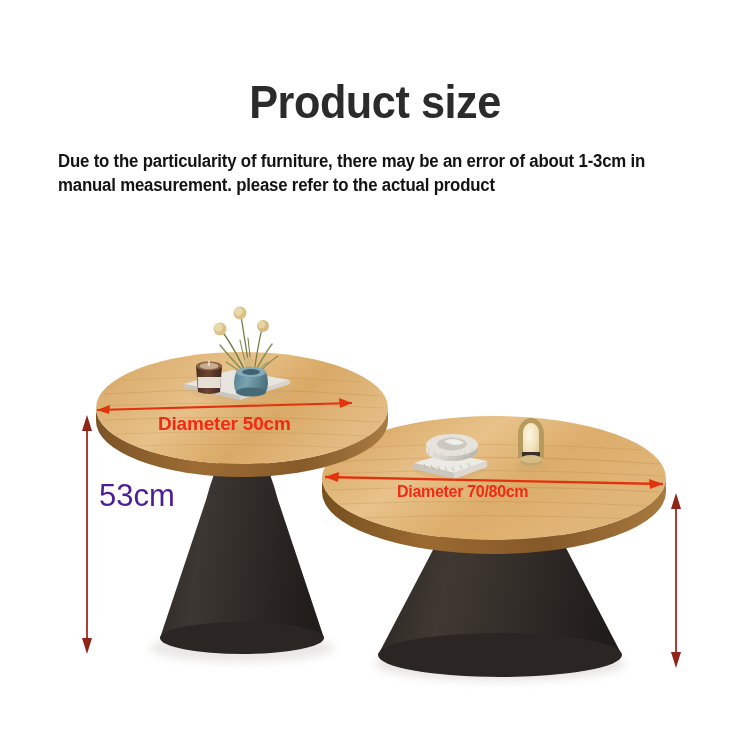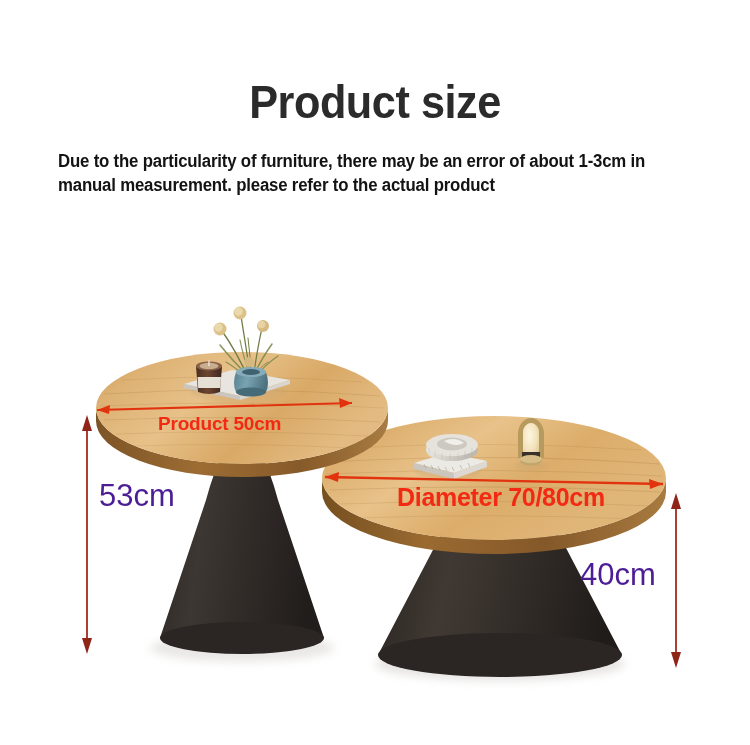--- a/index.html
+++ b/index.html
@@ -68,21 +68,21 @@
   }
   #label-small-diameter {
     left: 158px;
     top: 413px;
     font-size: 19px;
     letter-spacing: -0.2px;
   }
   #label-large-diameter {
     left: 397px;
     top: 483px;
-    font-size: 25px;
+    font-size: 16px;
     letter-spacing: -0.3px;
   }
   .dim-label-height {
     position: absolute;
     color: #4c1d95;
     font-weight: normal;
     white-space: nowrap;
     font-family: "Liberation Sans", sans-serif;
   }
   #label-small-height {
@@ -330,21 +330,20 @@
       </g>
 
       <g>
         <line x1="676" y1="498" x2="676" y2="663" stroke="#a52a1c" stroke-width="1.8"></line>
         <path d="M 676 493 L 671 509 L 681 509 Z" fill="#8f2418"></path>
         <path d="M 676 668 L 671 652 L 681 652 Z" fill="#8f2418"></path>
       </g>
     </g>
   </svg>
 
-  <div class="dim-label" id="label-small-diameter">Product 50cm</div>
+  <div class="dim-label" id="label-small-diameter">Diameter 50cm</div>
 
   <div class="dim-label" id="label-large-diameter">Diameter 70/80cm</div>
 
   <div class="dim-label-height" id="label-small-height">53cm</div>
 
-  <div class="dim-label-height" id="label-large-height">40cm</div>
 
 </div>
 
 </body></html>

